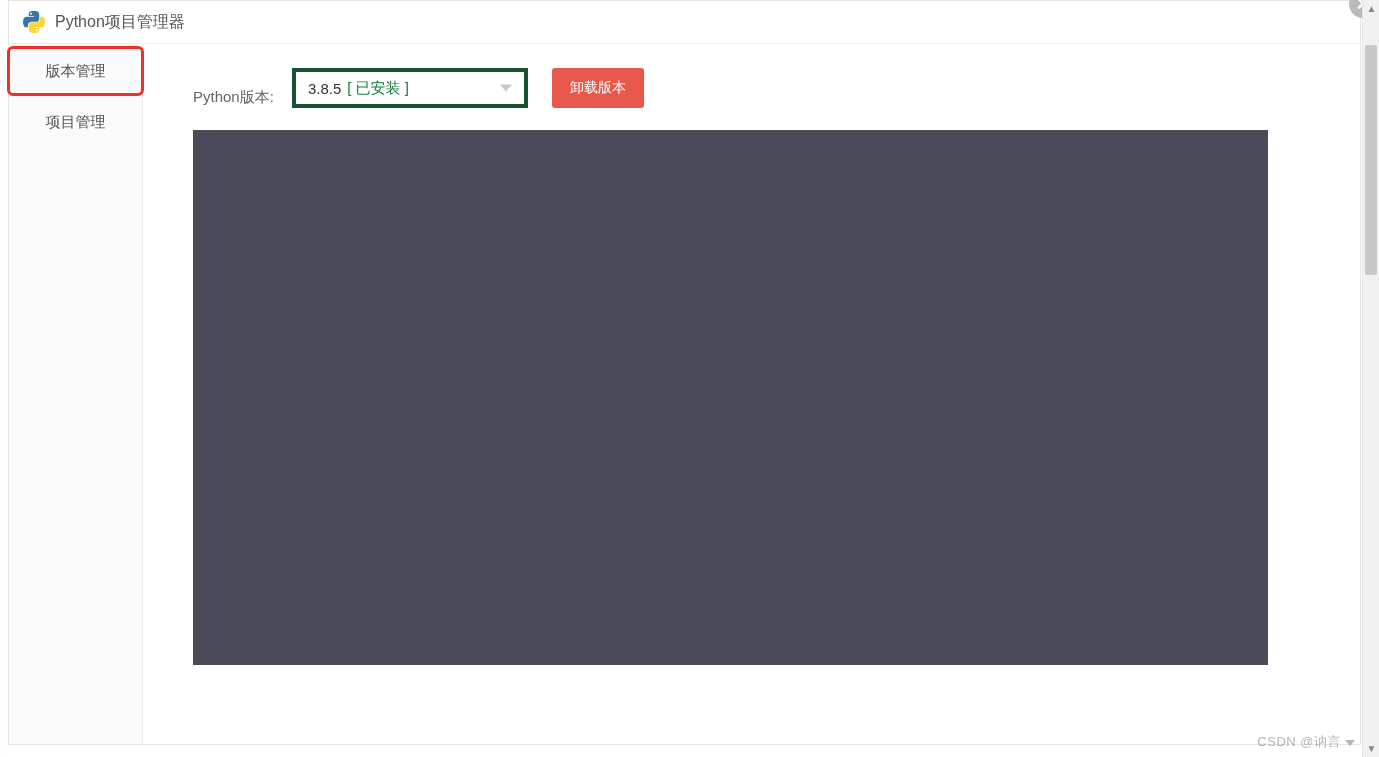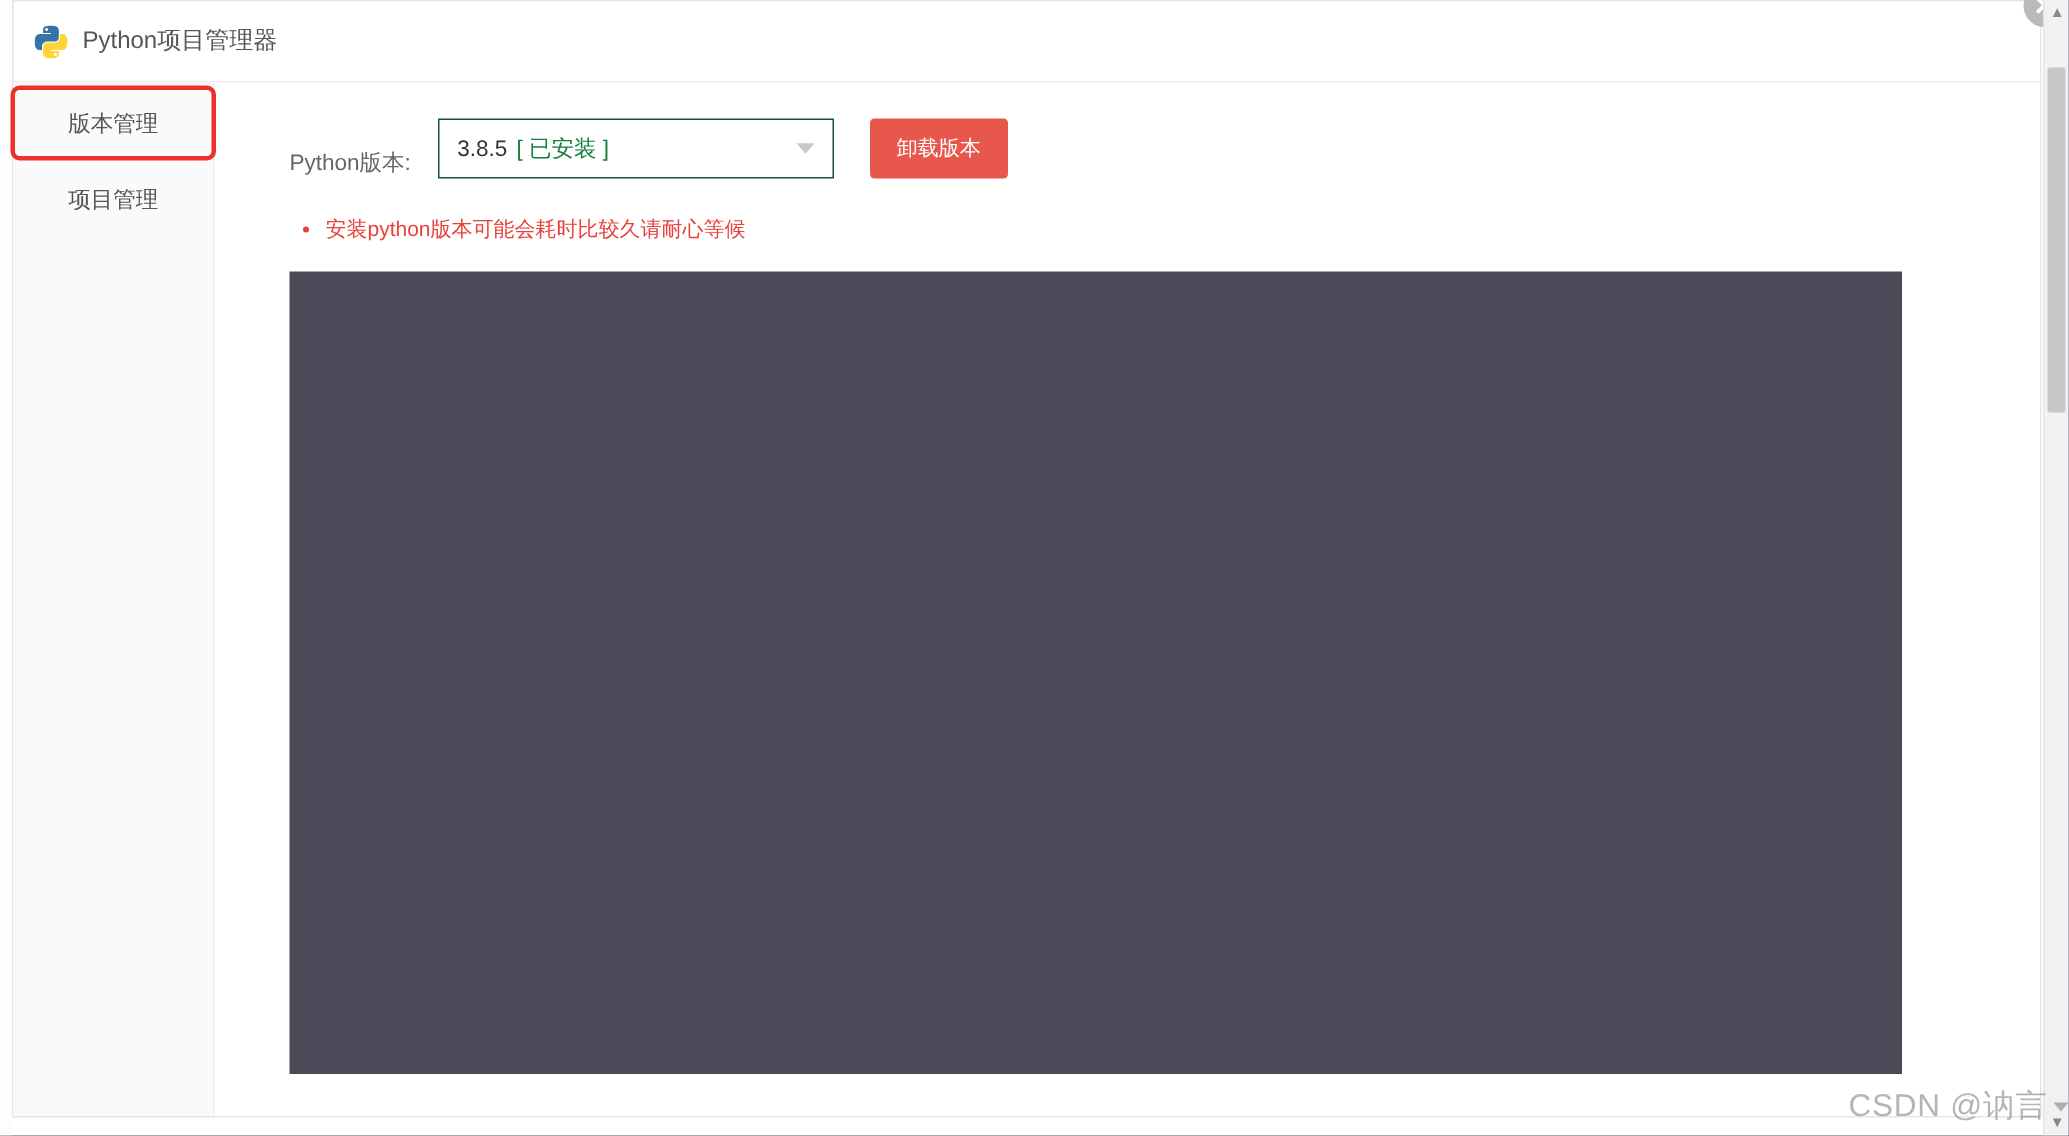--- a/index.html
+++ b/index.html
@@ -22,21 +22,21 @@
       left: 8px;
       top: 0;
       right: 18px;
       bottom: 12px;
       background: #fff;
       border: 1px solid #e5e5e5;
       display: flex;
       flex-direction: column;
     }
     .titlebar {
-      height: 54px;
+      height: 43px;
       display: flex;
       align-items: center;
       padding: 0 14px;
       border-bottom: 1px solid #eee;
     }
     .titlebar .py-icon {
       width: 22px;
       height: 22px;
       margin-right: 10px;
       display: inline-flex;
@@ -98,23 +98,23 @@
       align-items: center;
       gap: 18px;
       margin-bottom: 22px;
     }
     .label {
       color: #666;
       font-size: 15px;
       margin-top: 18px;
     }
     .select {
-      width: 264px;
+      width: 236px;
       height: 40px;
-      border: 1px solid #14532d;
+      border: 4px solid #14532d;
       background: #fff;
       display: flex;
       align-items: center;
       padding: 0 12px;
       position: relative;
       cursor: pointer;
       font-size: 15px;
     }
     .select .sel-version {
       color: #333;
@@ -161,24 +161,24 @@
       color:#e8403a;
     }
     .terminal {
       width: 1075px;
       max-width: 100%;
       height: 535px;
       background: #4a4a59;
     }
     .watermark {
       position: absolute;
-      right: 0;
+      right: 24px;
       bottom: 6px;
       color: rgba(120,120,120,0.55);
-      font-size: 21px;
+      font-size: 13px;
       letter-spacing: 0.5px;
       pointer-events: none;
     }
     .watermark .tri {
       display: inline-block;
       margin-left: 4px;
       width: 0;
       height: 0;
       border-left: 5px solid transparent;
       border-right: 5px solid transparent;
@@ -267,25 +267,20 @@
           <span class="sel-version">3.8.5</span>
           <span class="sel-status">[ 已安装 ]</span>
           <span class="caret"></span>
         </div>
 
         <button class="btn-danger">
           <span>卸载版本</span>
         </button>
       </div>
 
-      <ul class="warning-list">
-        <li>
-          <span>安装python版本可能会耗时比较久请耐心等候</span>
-        </li>
-      </ul>
 
       <div class="terminal"></div>
     </div>
   </div>
 </div>
 
 <div class="close-circle">
   <span>✕</span>
 </div>
 

